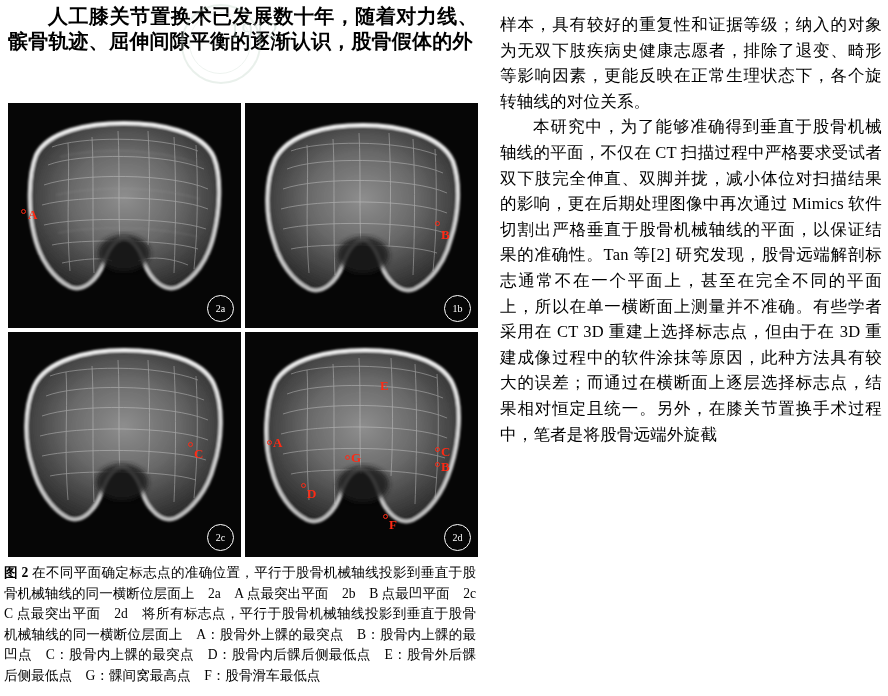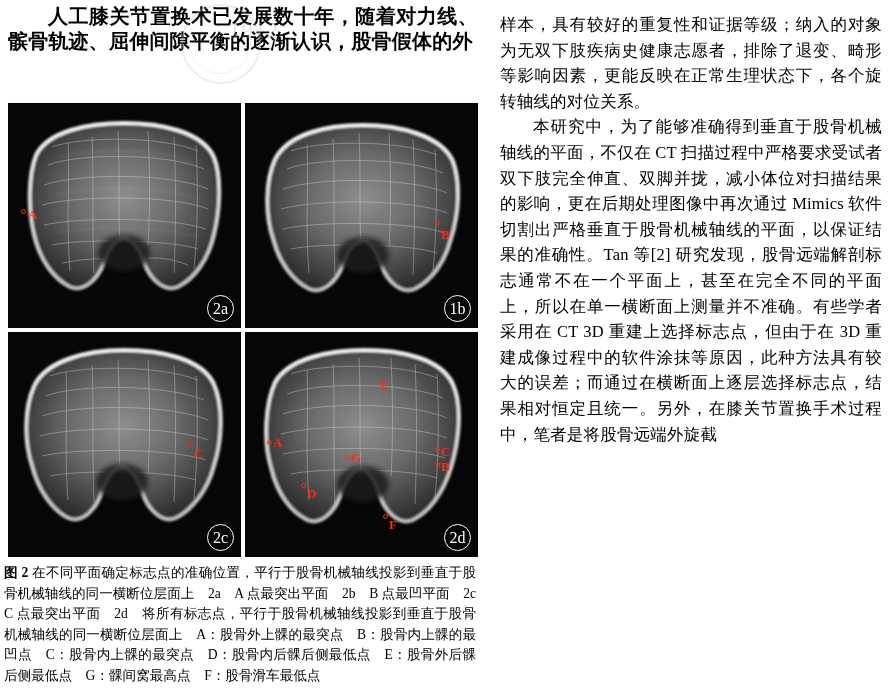--- a/index.html
+++ b/index.html
@@ -74,21 +74,21 @@
   }
   .ct .tag {
     position: absolute;
     right: 7px;
     bottom: 6px;
     width: 25px;
     height: 25px;
     border-radius: 50%;
     border: 1.6px solid #ffffff;
     color: #ffffff;
-    font-size: 16px;
+    font-size: 10px;
     font-family: "Liberation Serif", serif;
     display: flex;
     align-items: center;
     justify-content: center;
     letter-spacing: 0px;
   }
   .marker {
     position: absolute;
     color: #ff2a14;
     font-size: 13px;

